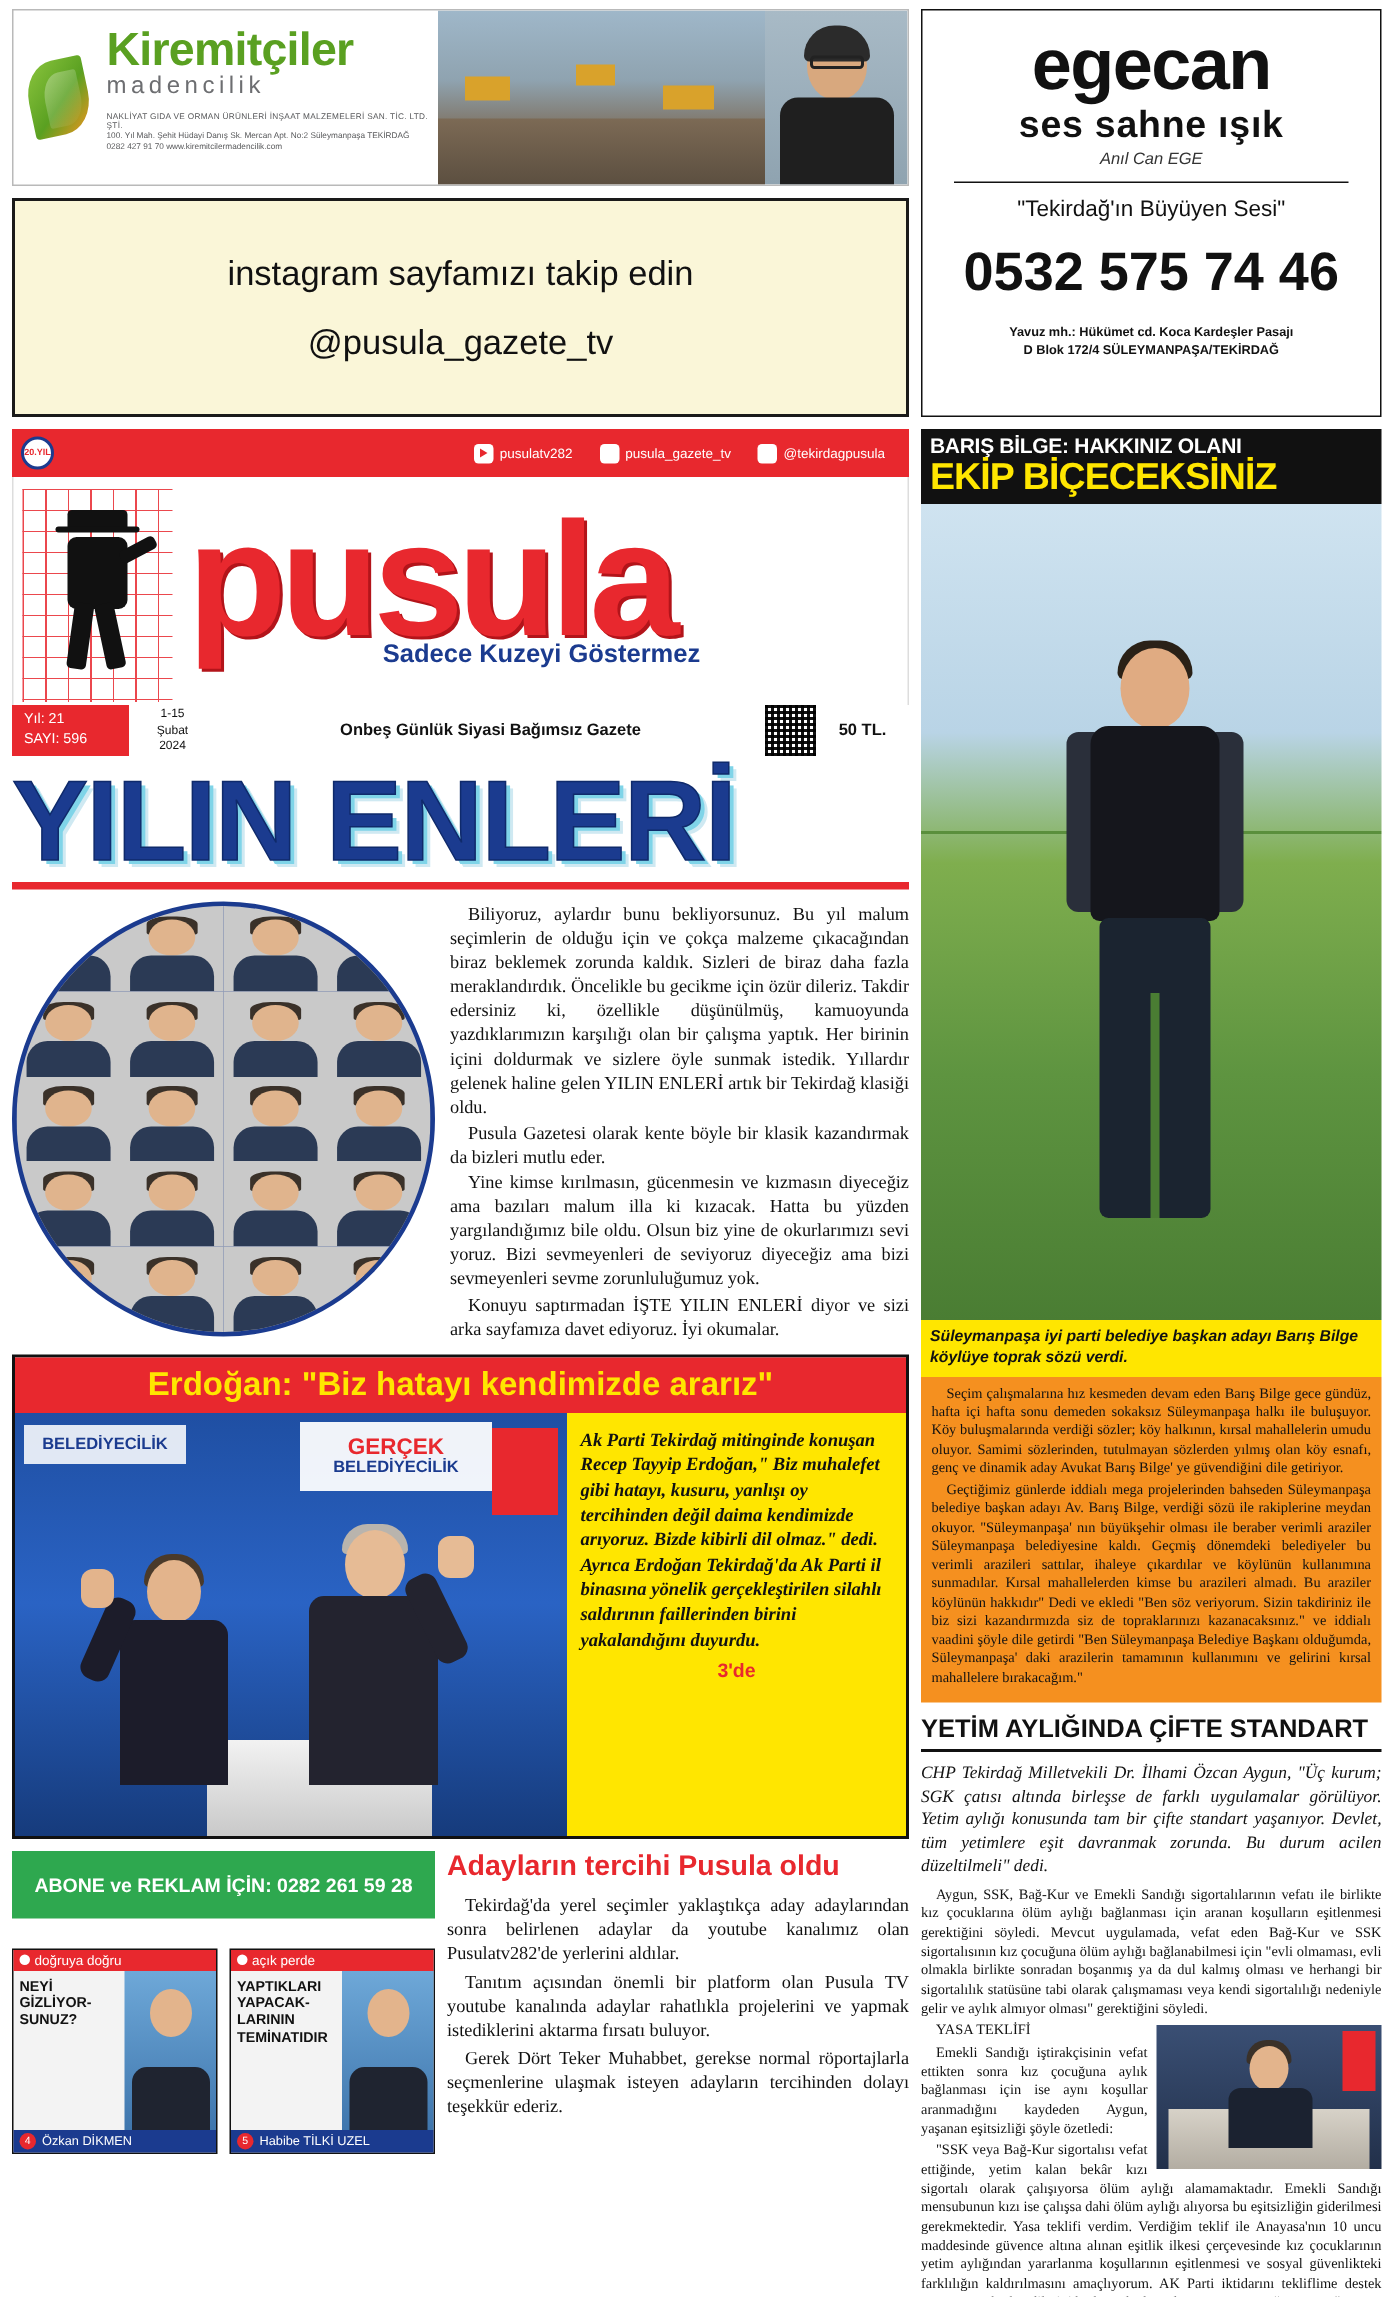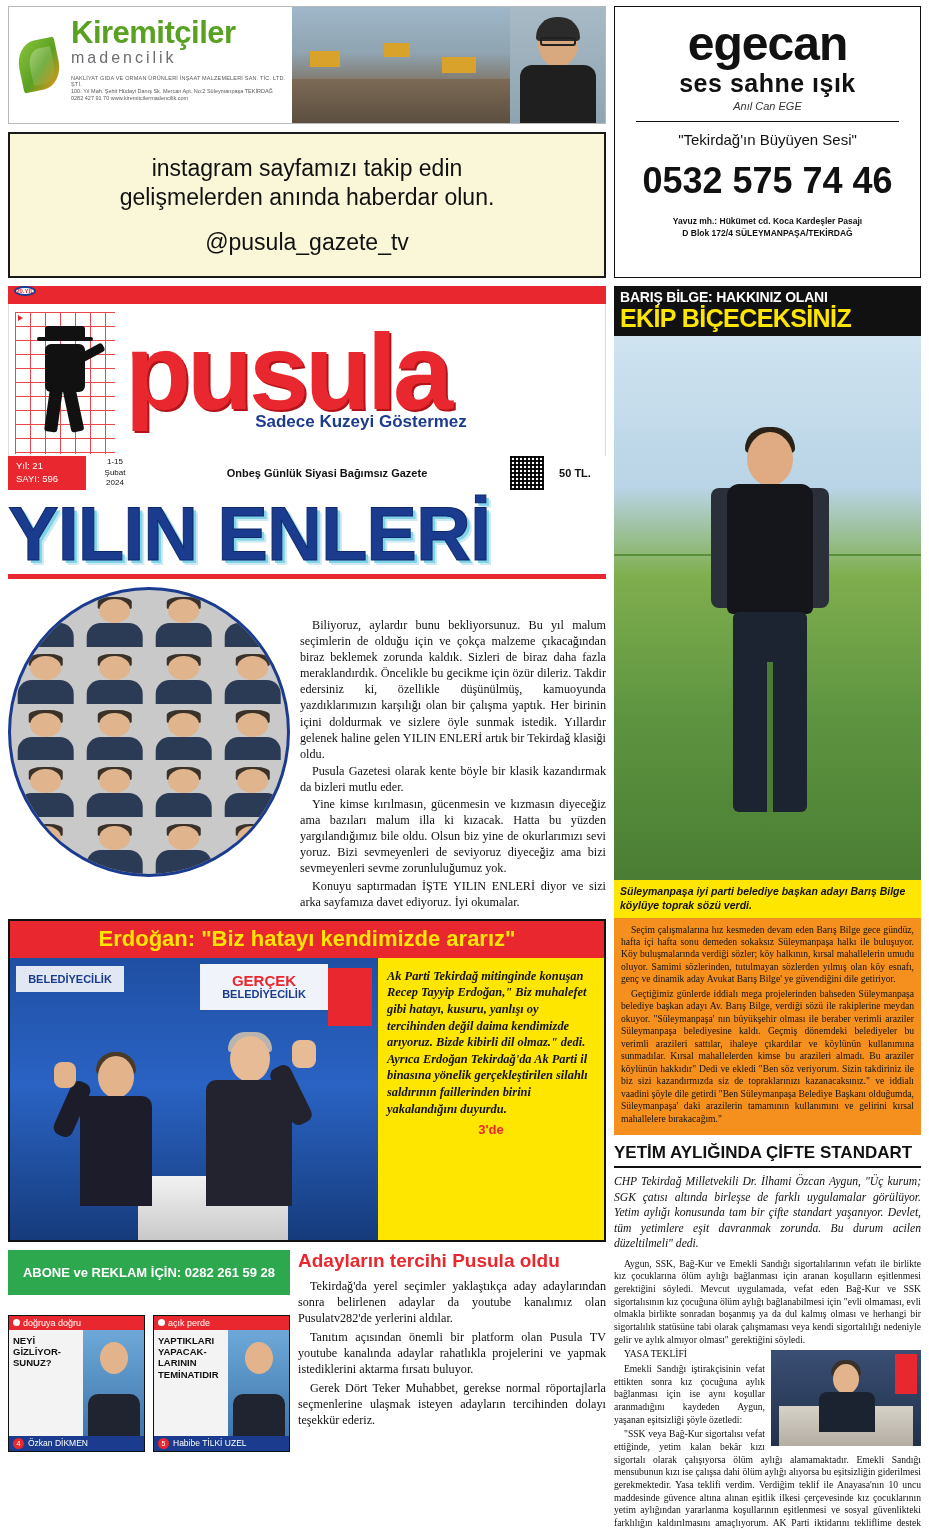--- a/index.html
+++ b/index.html
@@ -88,22 +88,22 @@
   .ege-anil { font-size: 11px; color:#333; margin-top: 2px; font-style: italic; }
   .ege-rule { width: 86%; border-top: 1px solid #111; margin: 9px 0 9px; }
   .ege-slogan { font-size: 15px; color:#111; }
   .ege-phone { font-size: 36px; font-weight: bold; color:#111; margin-top: 12px; letter-spacing: 0px; }
   .ege-addr { font-size: 8.5px; font-weight:bold; color:#111; margin-top: 13px; text-align:center; line-height:1.5; }
 
   
   .mid-row { display:flex; gap: 8px; margin-top: 8px; }
   .mast-col { width: 598px; }
   .mast-bar {
-    height: 18px; background:#e8282e; display:flex; padding: 0 6px;
-    color:#fff; font-family:"Liberation Sans", sans-serif; font-size: 9px; gap: 8px; flex-direction: column;
+    height: 32px; background:#e8282e; display:flex; align-items:center; padding: 0 6px;
+    color:#fff; font-family:"Liberation Sans", sans-serif; font-size: 9px; gap: 8px;
   }
   .mast-bar .yil-badge {
     width: 22px; height:22px; border-radius:50%; background:#fff; color:#e8282e;
     display:flex; align-items:center; justify-content:center; font-size:6px; font-weight:bold;
     border: 2px solid #1b3b8f;
   }
   .mast-bar .spacer { flex: 1; }
   .soc { display:flex; align-items:center; gap:4px; margin-right: 10px; }
   .soc .ic { width:13px; height:13px; background:#fff; border-radius:3px; display:block; }
   .soc .ic.yt { background:#fff; border-radius:3px; position:relative; }
@@ -174,21 +174,21 @@
     background:#1b3b8f;
   }
   .collage .cell { background:#c9c9c9; position:relative; overflow:hidden; }
   .collage .cell .h { position:absolute; left:50%; transform:translateX(-50%); top:16%;
      width:46%; height:42%; border-radius:50%; background:#e0b48d; }
   .collage .cell .b { position:absolute; left:50%; transform:translateX(-50%); bottom:0;
      width:82%; height:42%; border-radius: 14px 14px 0 0; background:#2b3a55; }
   .collage .cell .hair { position:absolute; left:50%; transform:translateX(-50%); top:12%;
      width:50%; height:22%; border-radius: 40% 40% 10% 10%; background:#3a3129; }
 
-  .lead-text { flex:1; font-size: 12.2px; line-height: 1.32; text-align: justify; color:#111;margin-top:30px; }
+  .lead-text { flex:1; font-size: 12.2px; line-height: 1.32; text-align: justify; color:#111; }
   .lead-text p { text-indent: 12px; margin-bottom: 1px; }
 
   
   .erdogan-box { margin-top: 8px; border: 2px solid #111; }
   .erdogan-head {
     background:#e8282e; color:#ffe600; font-family:"Liberation Sans", sans-serif;
     font-weight:bold; font-size: 22px; text-align:center; padding: 5px 0 6px;
   }
   .erdogan-body { display:flex; background:#ffe600; }
   .erdogan-photo { width: 368px; height: 282px; position:relative; overflow:hidden;
@@ -326,21 +326,20 @@
         <div class="kir-person">
           <div class="head"></div>
             <div class="hair"></div>
             <div class="glass"></div>
             <div class="body"></div>
         </div>
       </div>
 
       <div class="ad-instagram">
         <div class="insta-l1">instagram sayfamızı takip edin</div>
-        <div class="insta-l1">gelişmelerden anında haberdar olun.</div>
         <div class="insta-l2">@pusula_gazete_tv</div>
       </div>
 
     </div>
 
     <div class="ad-egecan">
       <div class="ege-name">egecan</div>
       <div class="ege-sub">ses sahne ışık</div>
       <div class="ege-anil">Anıl Can EGE</div>
       <div class="ege-rule"></div>

